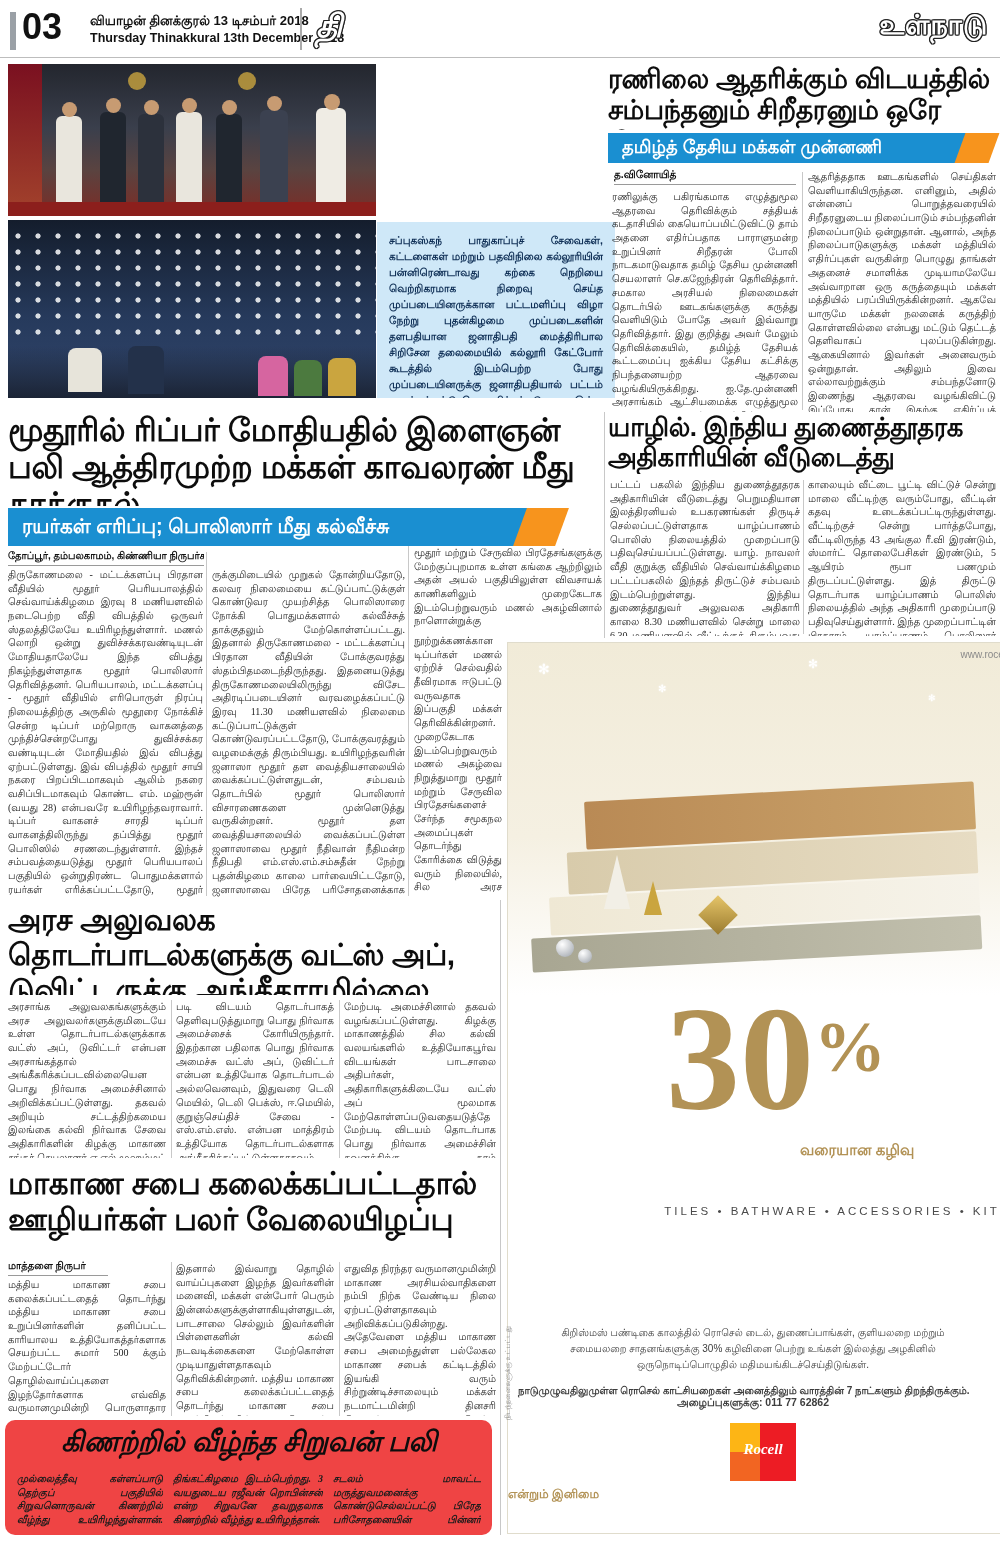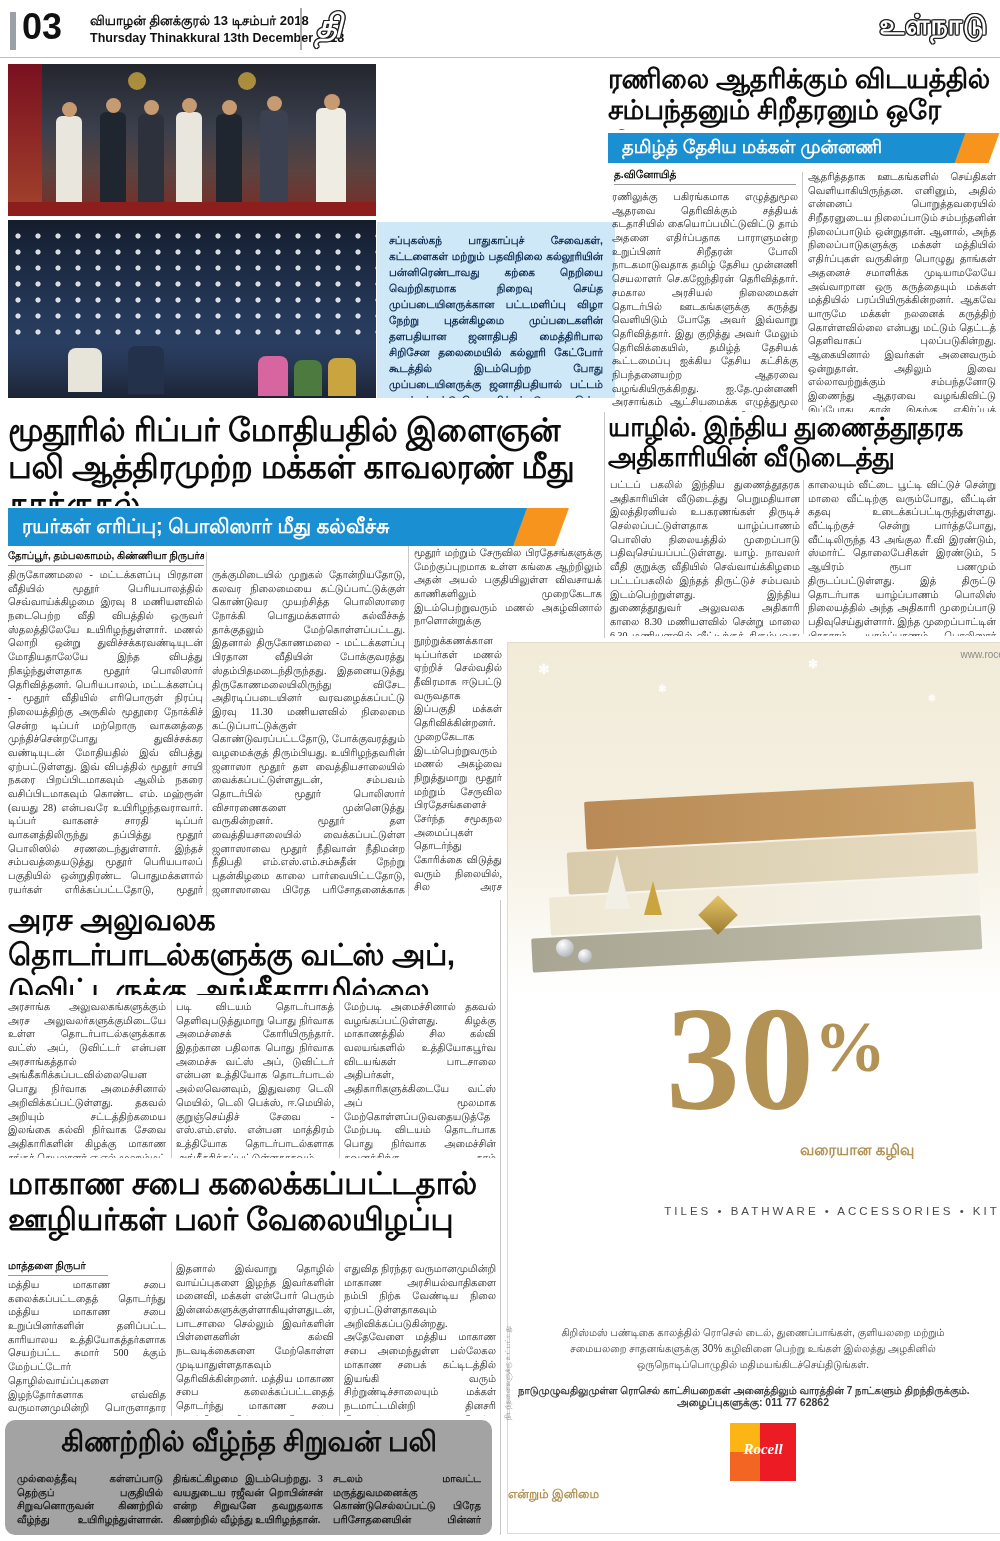--- a/index.html
+++ b/index.html
@@ -15,21 +15,21 @@
   .tag-blue{background:#1a8fd1;color:#ffffff;font-weight:bold;display:flex;align-items:center;
       padding-left:14px;overflow:hidden;}
   .tag-orange{background:#f7941d;transform:skewX(-20deg);}
   .vrule{position:absolute;width:1px;background:#c8c8c8;}
   .hrule{position:absolute;height:1px;background:#bdbdbd;}
   .outline-txt{color:#fff;text-shadow:-1.3px 0 #222,1.3px 0 #222,0 -1.3px #222,0 1.3px #222,
       -1px -1px #222,1px 1px #222,-1px 1px #222,1px -1px #222;font-weight:bold;}
   .capbox{background:#cfe8f8;color:#0f2f56;font-family:"Liberation Sans",sans-serif;
       font-weight:bold;font-size:10.5px;line-height:1.52;text-align:justify;padding:11px 12px;
       box-sizing:border-box;overflow:hidden;}
-  .bluebox{background:#a3a3a3;border-radius:10px;}
+  .bluebox{background:#ef4444;border-radius:10px;font-style:italic;}
   
   .photo{overflow:hidden;}
   .fig{position:absolute;border-radius:6px 6px 0 0;}
   .head{position:absolute;border-radius:50%;background:#c79b72;}
   
   #ad{background:#ffffff;border:1px solid #e0dccc;box-sizing:border-box;overflow:hidden;}
   .ad-cream{position:absolute;left:0;top:0;width:100%;height:352px;
       background:linear-gradient(180deg,#f1ebd8 0%,#f5f0e2 55%,#ffffff 100%);}
   .snow{position:absolute;color:#ffffff;text-shadow:0 0 2px #fff;}
   .slab{position:absolute;border-radius:2px;}

